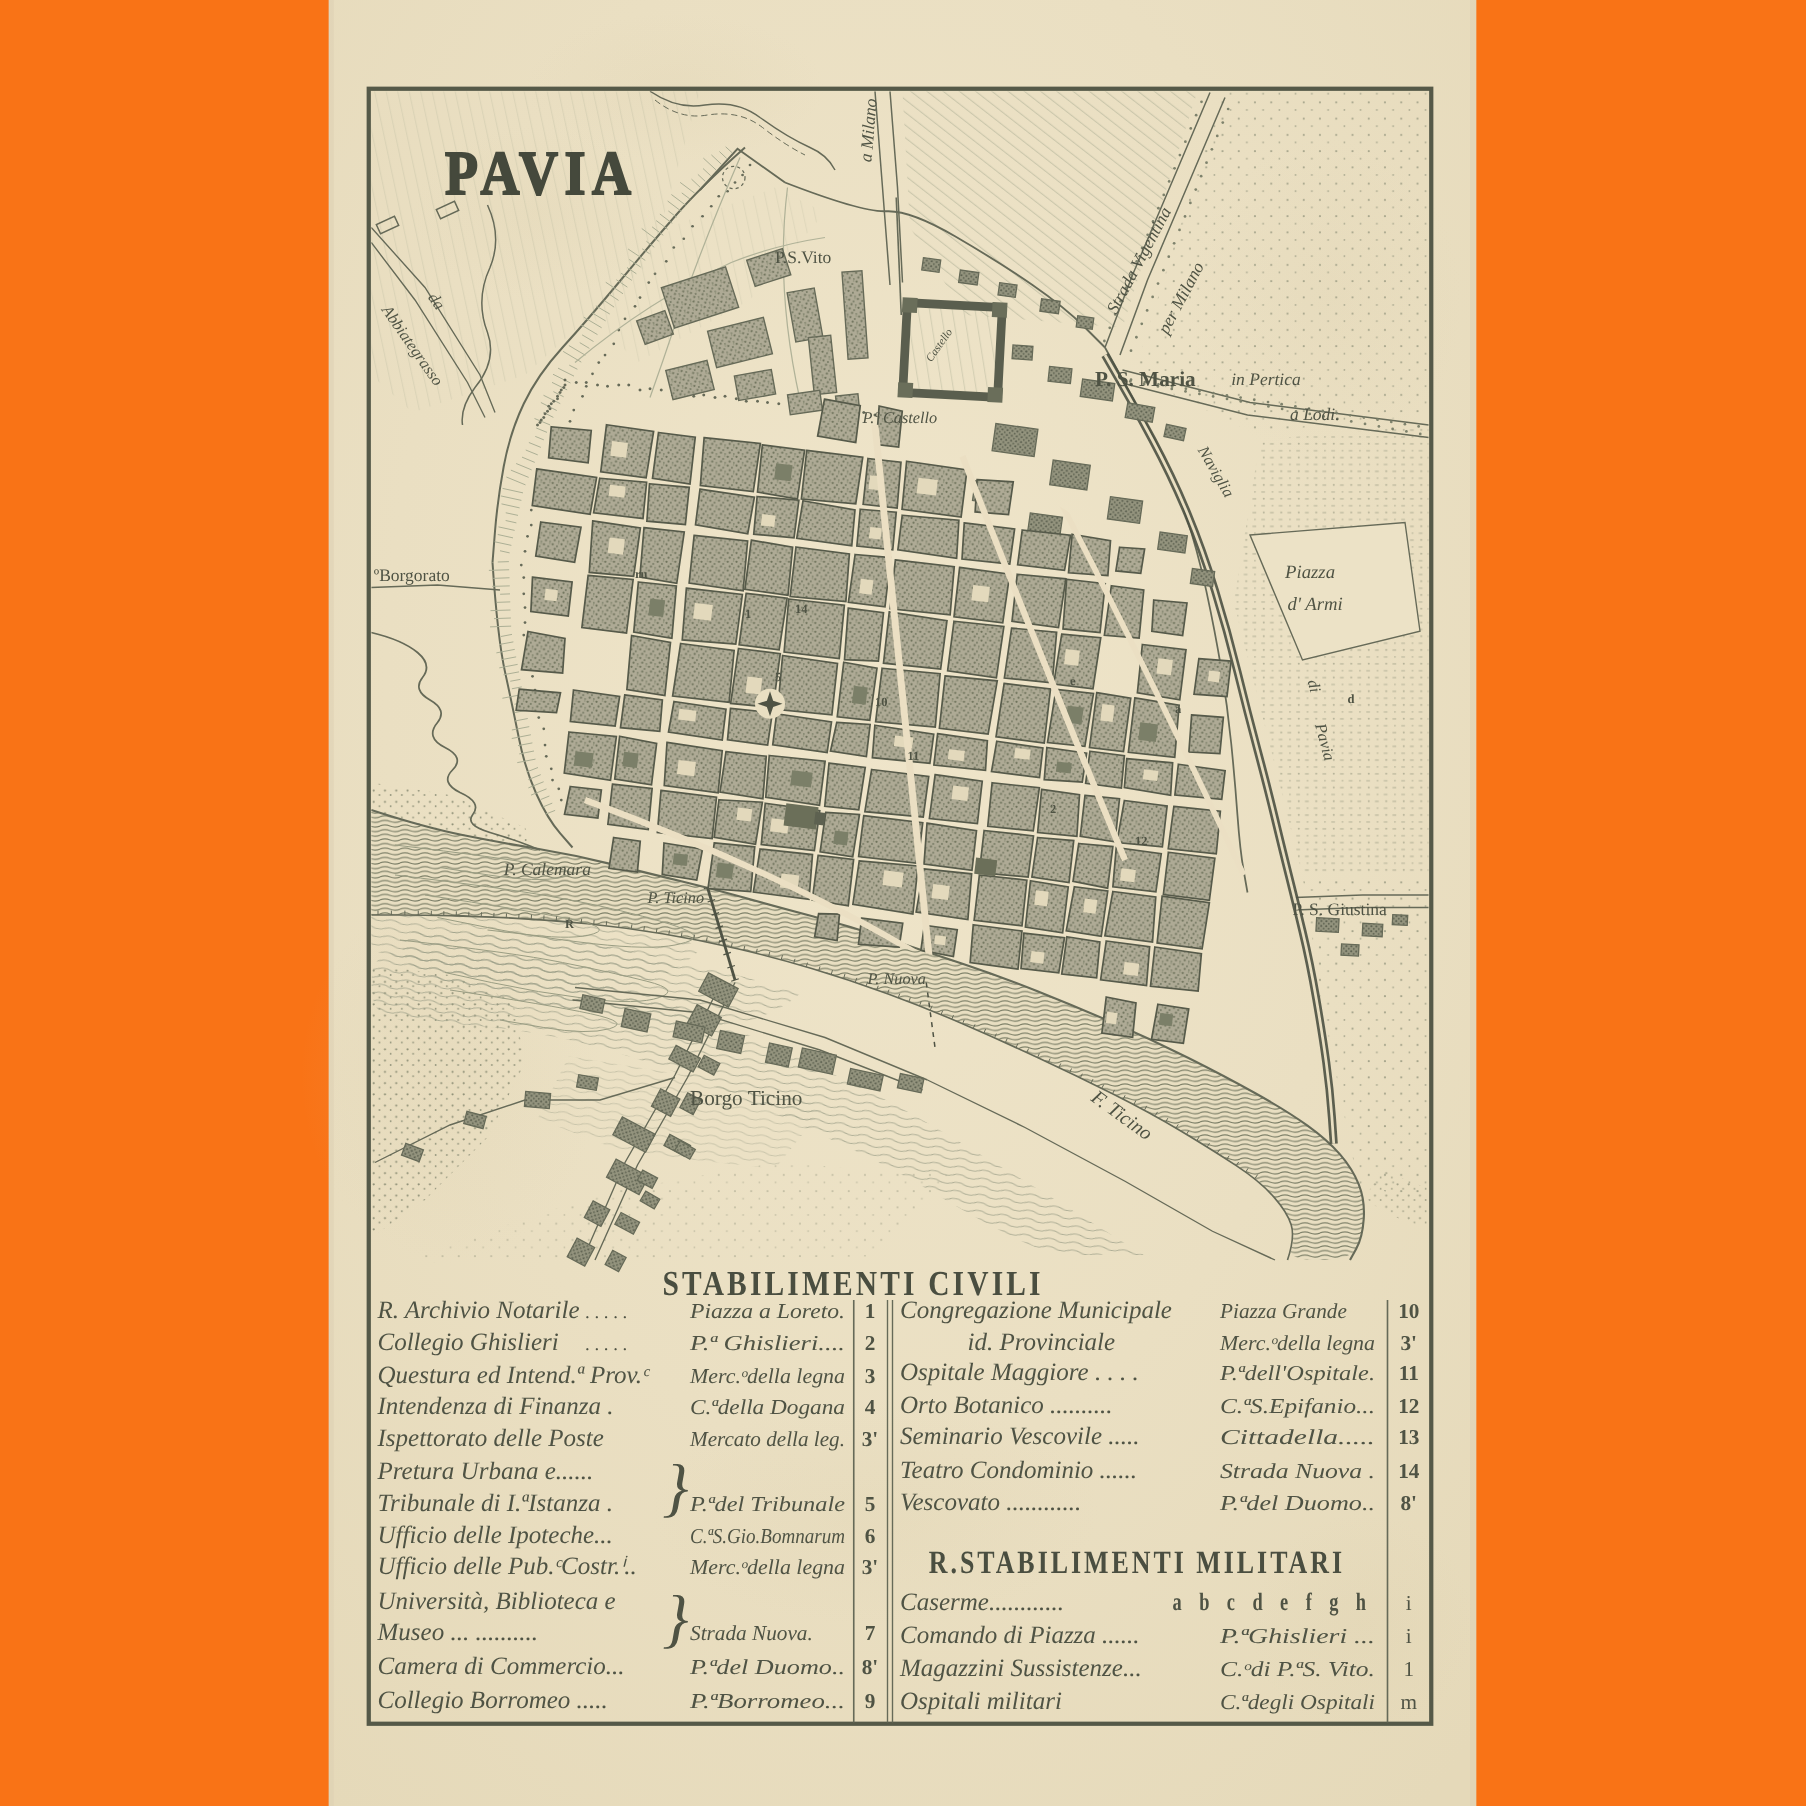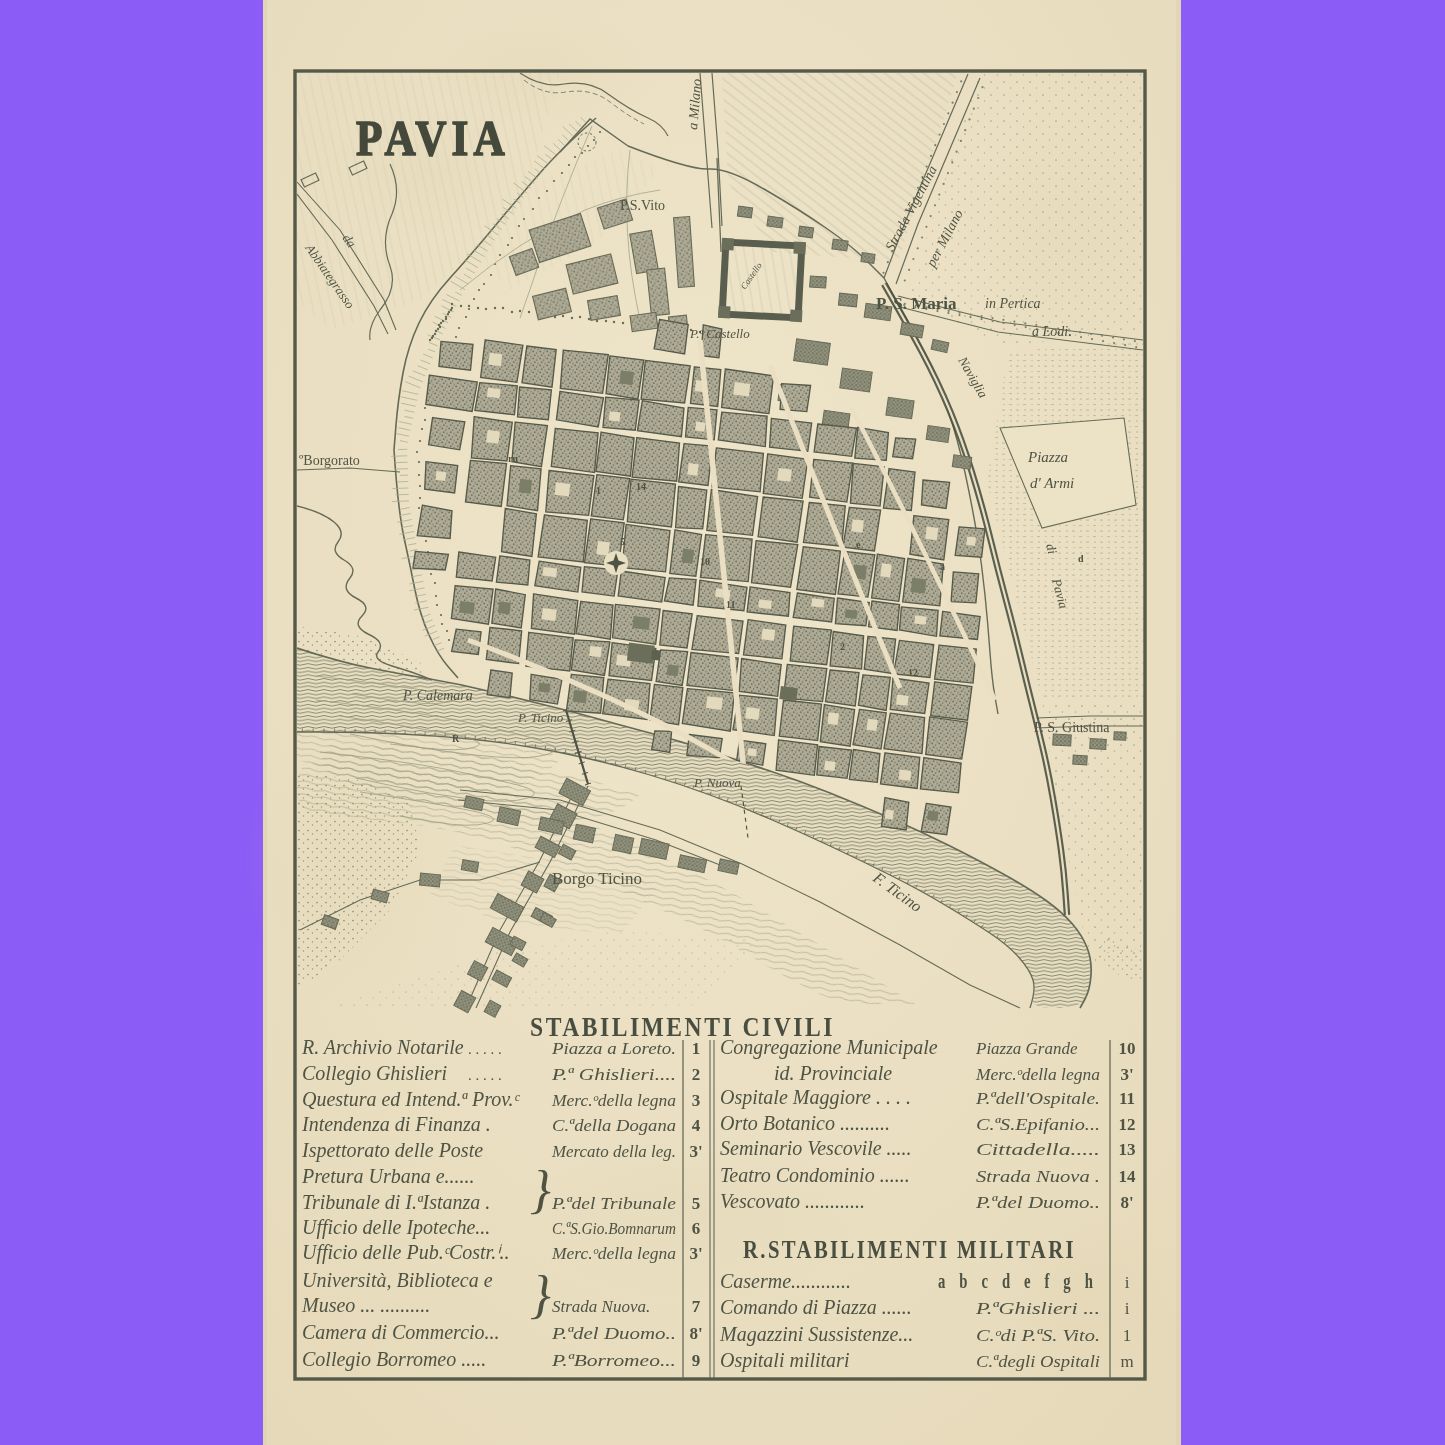--- a/index.html
+++ b/index.html
@@ -1,14 +1,14 @@
 <!DOCTYPE html>
 <html><head><meta charset="utf-8"><style>
 html,body{margin:0;padding:0;background:#ffffff;}
-.pg{position:relative;width:1445px;height:1445px;background:#8b5cf6;overflow:hidden;}
+.pg{position:relative;width:1445px;height:1445px;background:#f97316;overflow:hidden;}
 text{font-family:"Liberation Serif",serif;}
 </style></head><body>
 <div class="pg">
 <svg width="1445" height="1445" viewBox="0 0 1445 1445">
 <defs>
 <clipPath id="mapclip">
           <rect x="297" y="73" width="846" height="1304"></rect>
         </clipPath>
 <radialGradient id="pap" cx="48%" cy="38%" r="78%">
           <stop offset="0%" stop-color="#efe5ca"></stop>

